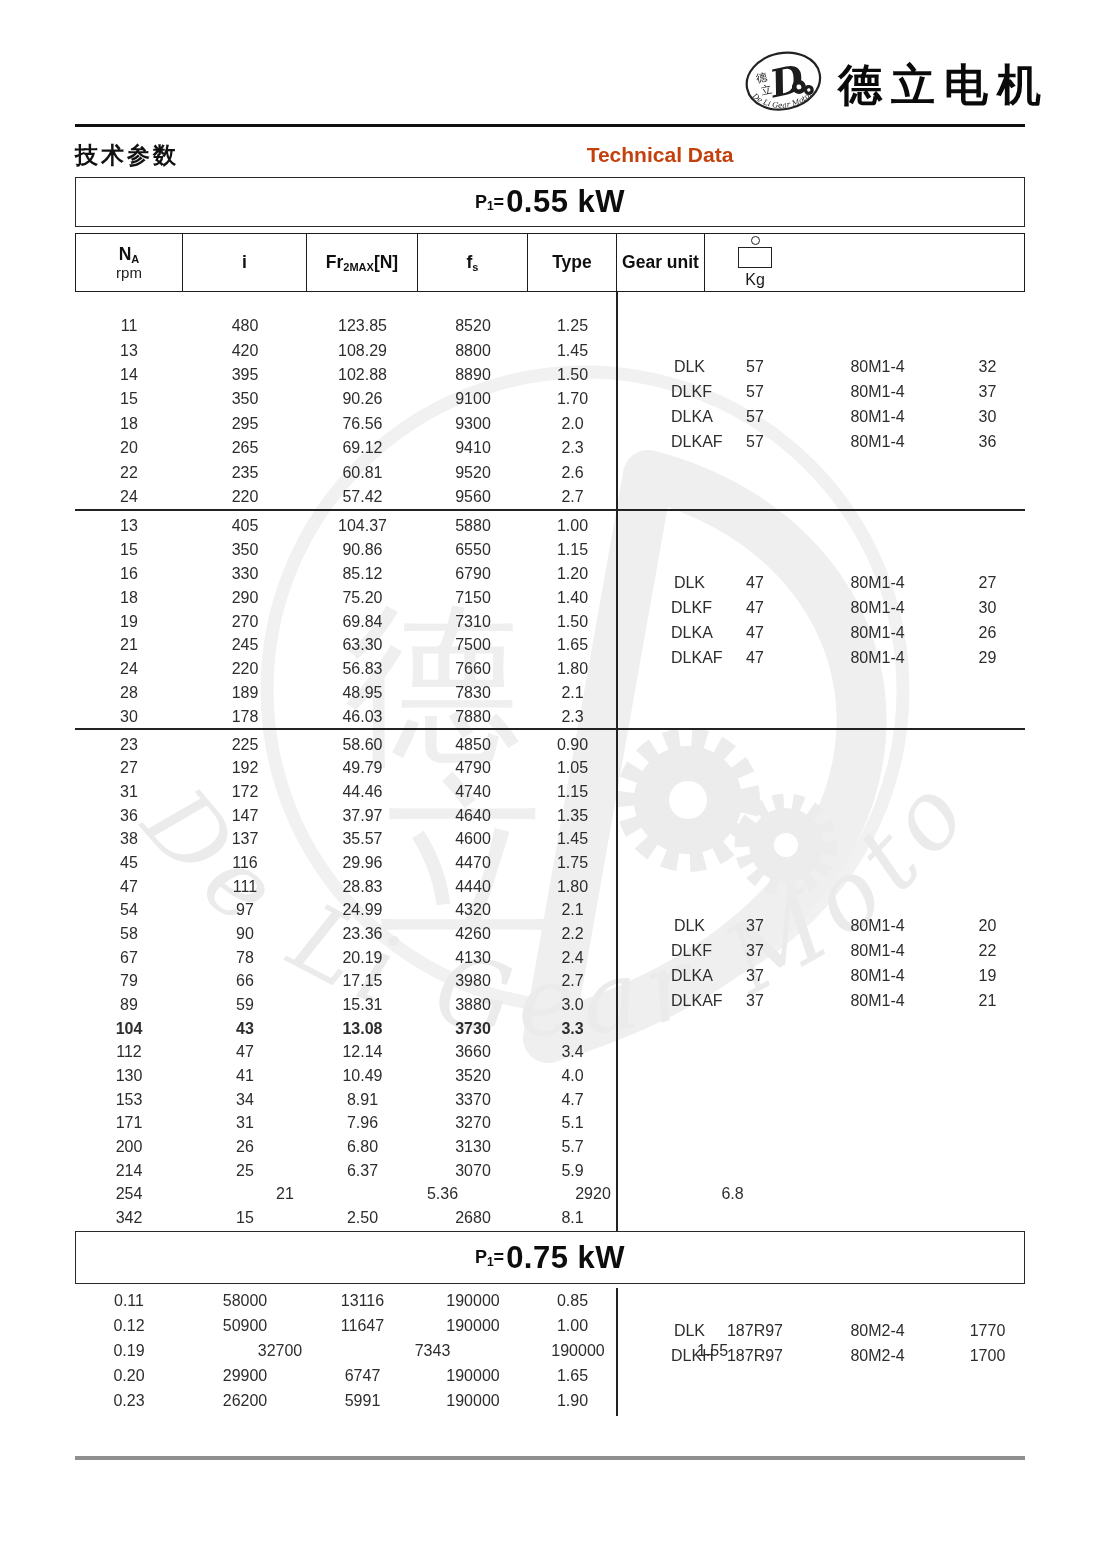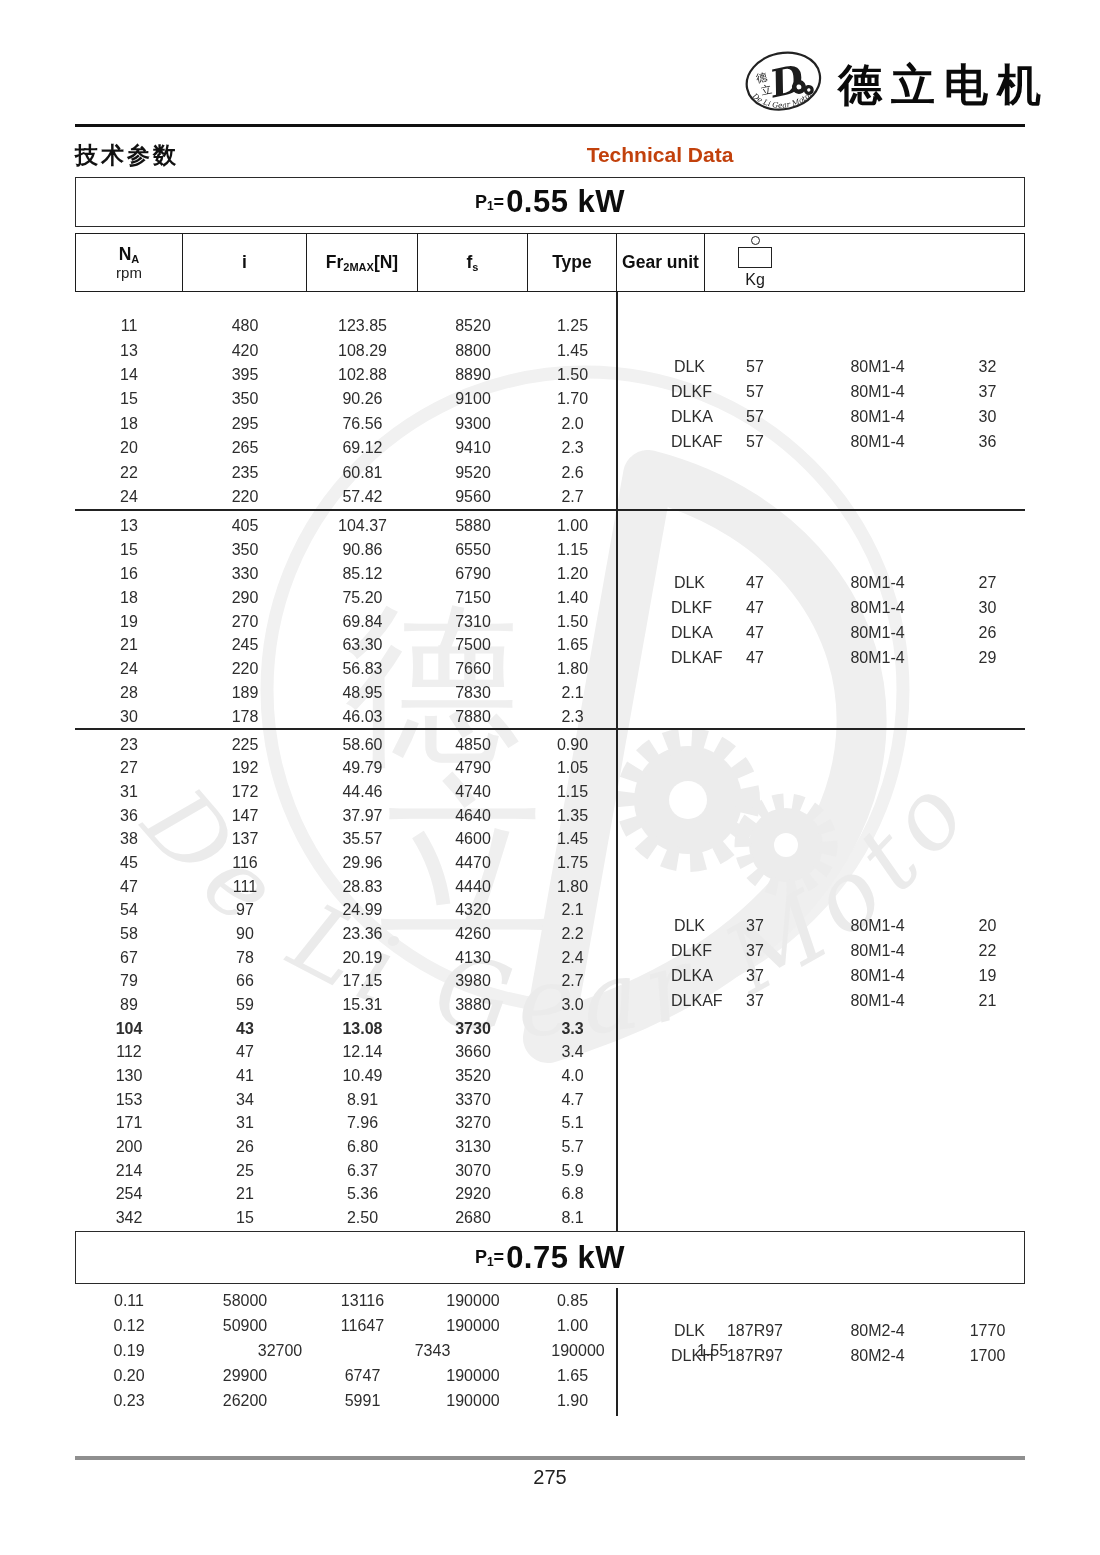--- a/index.html
+++ b/index.html
@@ -450,21 +450,21 @@
         <div class="cell">3130</div>
         <div class="cell">5.7</div>
       </div>
       <div class="data-row" style="left: 75px; top: 1158.7px; height: 23.65px; grid-template-columns: 108px 124px 111px 110px 89px;">
         <div class="cell">214</div>
         <div class="cell">25</div>
         <div class="cell">6.37</div>
         <div class="cell">3070</div>
         <div class="cell">5.9</div>
       </div>
-      <div class="data-row" style="left: 75px; top: 1182.35px; height: 23.65px; grid-template-columns: 108px 124px 111px 110px 89px;">
+      <div class="data-row" style="left: 75px; top: 1182.35px; height: 23.65px; grid-template-columns: 108px 124px 111px 110px 89px; gap: 40px;">
         <div class="cell">254</div>
         <div class="cell">21</div>
         <div class="cell">5.36</div>
         <div class="cell">2920</div>
         <div class="cell">6.8</div>
       </div>
       <div class="data-row" style="left: 75px; top: 1206px; height: 23.65px; grid-template-columns: 108px 124px 111px 110px 89px;">
         <div class="cell">342</div>
         <div class="cell">15</div>
         <div class="cell">2.50</div>
@@ -550,15 +550,14 @@
   <div class="hsep hsep2"></div>
 
   <div class="pbox pbox2">
     <span class="p-pre">P</span>
       <span class="p-sub">1</span>
       <span class="p-pre">=</span>
       <span class="p-val">0.75 kW</span>
   </div>
 
   <div class="bottom-rule"></div>
-  <div class="page-number">275</div>
 
 </div>
 
 </body></html>

